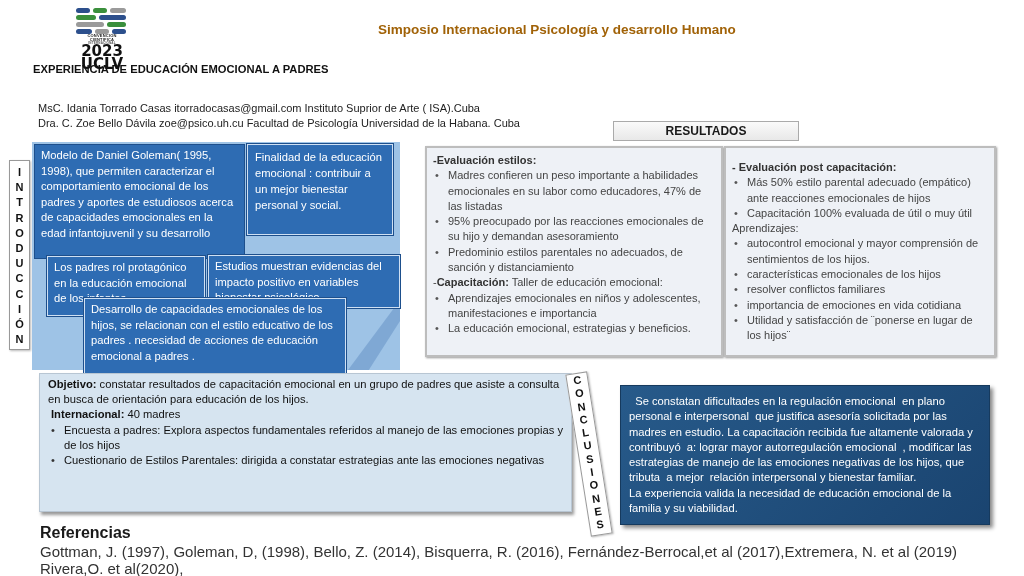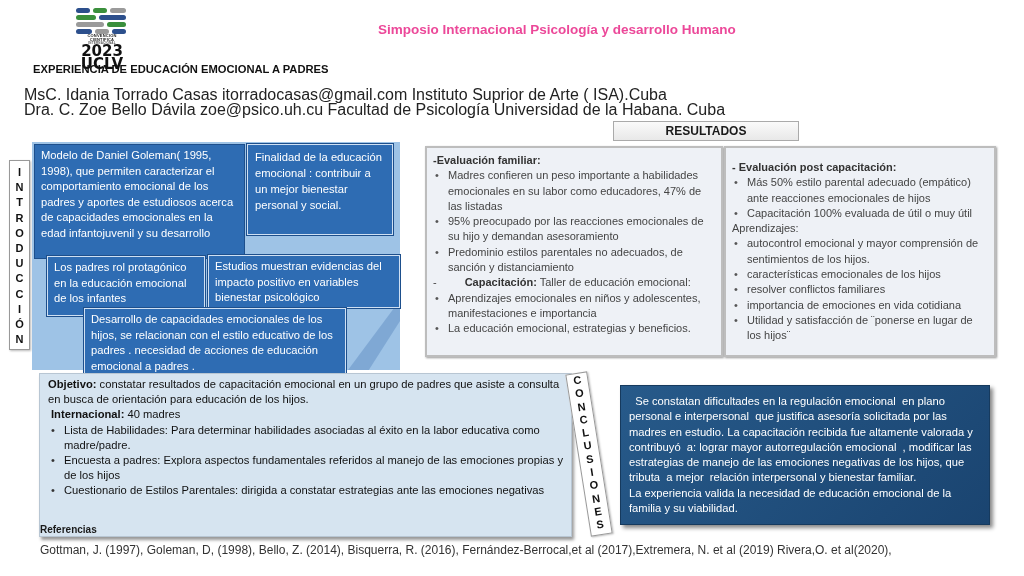--- a/index.html
+++ b/index.html
@@ -5,53 +5,53 @@
   html, body { margin:0; padding:0; }
   body { width:1024px; height:576px; position:relative; overflow:hidden; background:#ffffff;
          font-family:"Liberation Sans", sans-serif; color:#1a1a1a; }
   .abs { position:absolute; }
   
   .logo { left:74px; top:6px; width:56px; height:58px; }
   .logo .bars { position:relative; height:28px; }
   .logo .bar { position:absolute; height:5px; border-radius:3px; }
   .logo .t1 { font-size:4px; line-height:4px; font-weight:bold; text-align:center; color:#222; letter-spacing:0.2px; }
   .logo .yr { font-size:15px; line-height:13px; font-weight:bold; text-align:center; color:#111; font-family:"DejaVu Sans", sans-serif; }
-  .title { left:378px; top:22px; font-size:13.5px; font-weight:bold; color:#ec4899; }
+  .title { left:378px; top:22px; font-size:13.5px; font-weight:bold; color:#a16207; }
   .subtitle { left:33px; top:63px; font-size:11.2px; font-weight:bold; color:#111; }
-  .author { left:24px; font-size:16px; color:#222; }
+  .author { left:38px; font-size:11px; color:#222;margin-top:16px; }
   
   .vlabel { background:#fff; border:1px solid #999; box-shadow:1px 1px 2px #bbb; text-align:center;
             font-weight:bold; font-size:11px; color:#111; }
   .vlabel span { display:block; line-height:15.2px; }
   .intro-bg { left:32px; top:142px; width:368px; height:228px; background:#9ec3e6; }
   .intro-bg-fold { left:348px; top:300px; width:52px; height:70px; background:#7fa8d4;
                    clip-path:polygon(0 100%, 100% 0, 100% 30%, 40% 100%); }
   .bbox { background:#2e6cb3; color:#fff; border:1px solid #1d4f8c; font-size:11.2px; line-height:15.5px;
           padding:3px 6px; box-sizing:border-box; }
   .bbox2 { border:1px solid #cfe0f3; outline:1px solid #1d4f8c; }
   
   .res-head { left:613px; top:121px; width:184px; height:18px; background:linear-gradient(#fafafa,#e8e8e8);
               border:1px solid #aaa; text-align:center; font-weight:bold; font-size:12px; line-height:18px; }
   .res-panel { background:#eef1f6; border:2px solid #bdbdbd; box-shadow:1px 1px 2px #999; font-size:11px;
                line-height:15.3px; color:#444; box-sizing:border-box; padding:5px 6px; }
-  .res-panel b { color:#333;margin-left:28px; }
+  .res-panel b { color:#333; }
   ul.bl { margin:0; padding:0 0 0 15px; list-style:none; }
   ul.bl li { position:relative; }
   ul.bl li:before { content:"•"; position:absolute; left:-13px; color:#555; }
   
-  .method { left:39px; top:373px; width:533px; height:164px; background:#d6e4f0; border:1px solid #b8c6d3;
+  .method { left:39px; top:373px; width:533px; height:139px; background:#d6e4f0; border:1px solid #b8c6d3;
             box-shadow:2px 3px 3px #999; font-size:11.2px; line-height:15.2px; color:#111; padding:3px 8px; box-sizing:border-box; }
   .method ul.bl li:before { color:#333; }
   
   .concl-label { left:578px; top:372px; width:20px; height:162px; transform:rotate(-9deg); transform-origin:center; }
   .concl-box { left:620px; top:385px; width:370px; height:140px; background:#1f4e79;
                background:linear-gradient(135deg,#275a8a,#1a4470); color:#fff; font-size:11.2px; line-height:15.3px;
                padding:8px 8px; box-sizing:border-box; box-shadow:3px 3px 4px #888; border:1px solid #163a5e; }
-  .ref-title { left:40px; top:524px; font-weight:bold; font-size:10px; }
-  .ref-text { left:40px; top:543px; font-size:12px; color:#333; }
+  .ref-title { left:40px; top:524px; font-weight:bold; font-size:16px; }
+  .ref-text { left:40px; top:543px; font-size:15px; color:#333; }
 </style>
 </head>
 <body>
 
 <div class="abs logo">
   <div class="bars">
     <div class="bar" style="left:2px;top:2px;width:14px;background:#2c4f8c"></div>
     <div class="bar" style="left:19px;top:2px;width:14px;background:#3a8f3c"></div>
     <div class="bar" style="left:36px;top:2px;width:16px;background:#9a9a9a"></div>
     <div class="bar" style="left:2px;top:9px;width:20px;background:#3a8f3c"></div>
@@ -88,25 +88,25 @@
     <span>Ó</span>
     <span>N</span>
   </div>
 <div class="abs intro-bg"></div>
 <div class="abs intro-bg-fold"></div>
 
 <div class="abs bbox" style="left:34px;top:144px;width:211px;height:115px">Modelo de Daniel Goleman( 1995, 1998),  que permiten caracterizar el comportamiento  emocional de los padres  y  aportes de  estudiosos acerca de   capacidades emocionales en la edad infantojuvenil  y su desarrollo</div>
 <div class="abs bbox bbox2" style="left:247px;top:144px;width:146px;height:91px;padding:4px 7px;font-size:11.2px;line-height:16px">Finalidad de la educación emocional : contribuir a un mejor bienestar personal y social.</div>
 <div class="abs bbox bbox2" style="left:47px;top:256px;width:158px;height:60px">Los padres  rol protagónico en la educación emocional de los infantes</div>
 <div class="abs bbox bbox2" style="left:208px;top:255px;width:192px;height:53px">Estudios muestran  evidencias del impacto positivo en  variables bienestar psicológico</div>
-<div class="abs bbox bbox2" style="left:84px;top:308px;width:262px;height:78px">Desarrollo de capacidades  emocionales de los hijos, se relacionan con el estilo educativo de los padres . necesidad  de acciones de educación emocional  a padres .</div>
+<div class="abs bbox bbox2" style="left:84px;top:298px;width:262px;height:78px">Desarrollo de capacidades  emocionales de los hijos, se relacionan con el estilo educativo de los padres . necesidad  de acciones de educación emocional  a padres .</div>
 
 <div class="abs res-head">RESULTADOS</div>
 <div class="abs res-panel" style="left:425px;top:146px;width:298px;height:211px">
-  <div style="color:#333;font-weight:bold">-Evaluación familiar:</div>
+  <div style="color:#333;font-weight:bold">-Evaluación estilos:</div>
   <ul class="bl">
     <li>Madres  confieren un peso importante  a habilidades  emocionales en su labor como educadores,  47% de  las listadas</li>
     <li>95%  preocupado  por las reacciones emocionales de su hijo y demandan asesoramiento</li>
     <li>Predominio  estilos parentales no adecuados, de sanción y distanciamiento</li>
   </ul>
   <div><span>-</span><b>Capacitación:</b><span> Taller de educación emocional:</span></div>
   <ul class="bl">
     <li>Aprendizajes emocionales en niños y adolescentes, manifestaciones e importancia</li>
     <li>La educación emocional,  estrategias y  beneficios.</li>
   </ul>
@@ -124,21 +124,20 @@
     <li>resolver conflictos familiares</li>
     <li>importancia de emociones en vida cotidiana</li>
     <li>Utilidad y  satisfacción de ¨ponerse en lugar de los  hijos¨</li>
   </ul>
 </div>
 
 <div class="abs method">
   <div><b>Objetivo:</b><span> constatar  resultados de capacitación emocional  en un grupo de padres que  asiste a consulta en busca de orientación para educación de los hijos.</span></div>
   <div style="padding-left:3px"><b>Internacional:</b><span> 40 madres</span></div>
   <ul class="bl" style="padding-left:16px">
-    <li>Lista de Habilidades: Para determinar  habilidades asociadas  al éxito en  la labor educativa como madre/padre.</li>
     <li style="text-align:justify">Encuesta a padres: Explora  aspectos fundamentales  referidos  al  manejo  de  las  emociones propias  y  de  los  hijos</li>
     <li>Cuestionario de Estilos Parentales: dirigida a constatar estrategias ante  las emociones negativas</li>
   </ul>
 </div>
 
 <div class="abs vlabel concl-label" id="concl-label">
     <span style="line-height: 13.3px;">C</span>
     <span style="line-height: 13.3px;">O</span>
     <span style="line-height: 13.3px;">N</span>
     <span style="line-height: 13.3px;">C</span>

